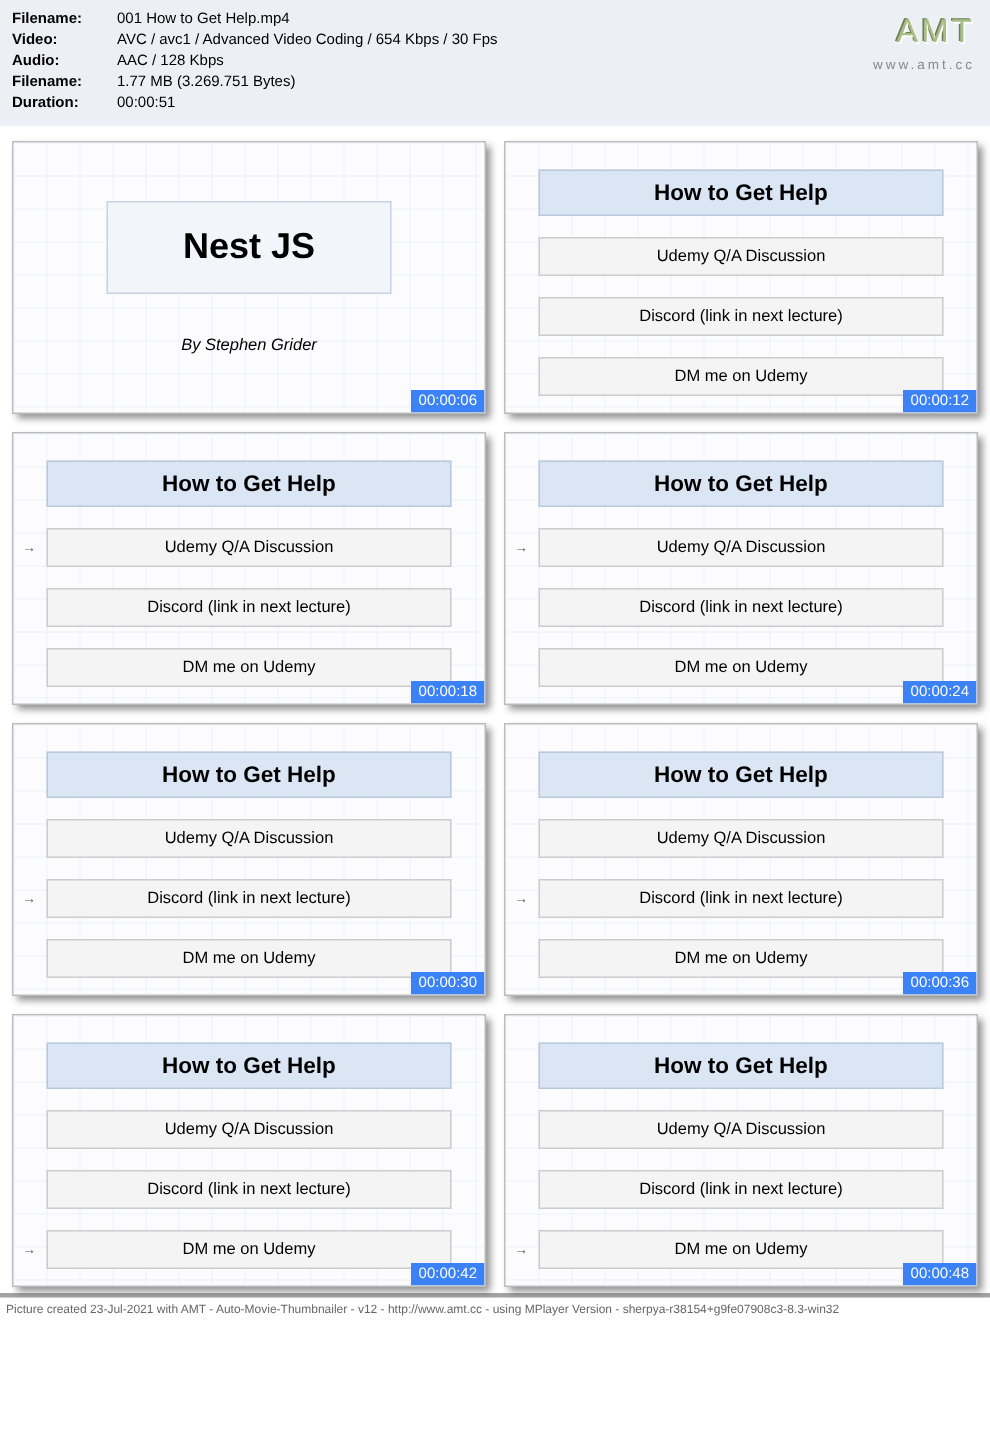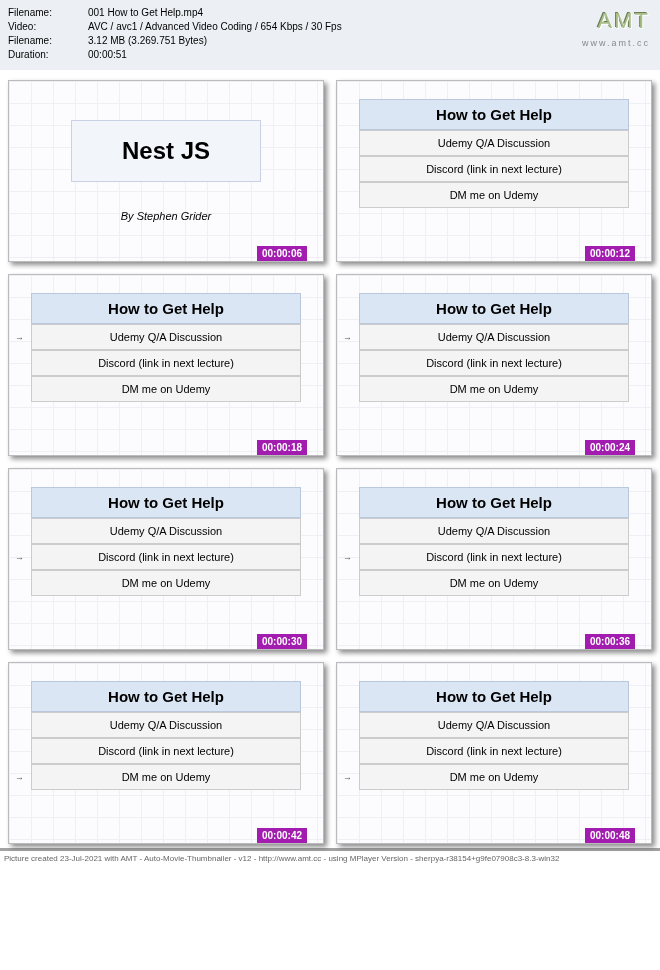--- a/index.html
+++ b/index.html
@@ -8,21 +8,21 @@
   
   .info-block {
     background: #ecf0f4;
     padding: 6px 8px 8px 8px;
     font-size: 10px;
     line-height: 1.4;
     color: #000;
     position: relative;
   }
   .info-row { display: flex; }
-  .info-label { width: 80px; font-weight: normal; }
+  .info-label { width: 70px; font-weight: bold; }
   .info-value { }
   .logo {
     position: absolute;
     top: 6px; right: 10px;
     text-align: right;
   }
   .logo-text {
     font-size: 22px;
     font-weight: normal;
     letter-spacing: 2px;
@@ -58,25 +58,25 @@
     position: absolute;
     inset: 0;
     background-image:
       linear-gradient(#eef0f6 1px, transparent 1px),
       linear-gradient(90deg, #eef0f6 1px, transparent 1px);
     background-size: 22px 22px;
     pointer-events: none;
   }
   .timestamp {
     position: absolute;
-    bottom: 0; right: 16px;
-    background: #a21caf;
+    bottom: 0; right: 0;
+    background: #3b82f6;
     color: #fff;
     font-size: 10px;
-    font-weight: bold;
+    font-weight: normal;
     padding: 2px 5px;
     font-family: Arial, sans-serif;
   }
 
   
   .title-card {
     position: relative;
     display: flex;
     flex-direction: column;
     align-items: center;
@@ -93,21 +93,21 @@
   }
   .author { font-size: 11px; font-style: italic; text-align: center; }
 
   
   .help-slide {
     position: relative;
     height: 100%;
     padding: 18px 22px 0 22px;
     display: flex;
     flex-direction: column;
-    gap: 0;
+    gap: 14px;
   }
   .help-header {
     background: #dbe6f4;
     border: 1px solid #b9c8dc;
     text-align: center;
     font-weight: bold;
     font-size: 15px;
     padding: 6px 0;
   }
   .help-item {
@@ -141,22 +141,26 @@
 <div class="info-block">
   <div class="info-row">
     <div class="info-label">Filename:</div>
     <div class="info-value">001 How to Get Help.mp4</div>
   </div>
   <div class="info-row">
     <div class="info-label">Video:</div>
     <div class="info-value">AVC / avc1 / Advanced Video Coding / 654 Kbps / 30 Fps</div>
   </div>
   <div class="info-row">
+    <div class="info-label">Audio:</div>
+    <div class="info-value">AAC / 128 Kbps</div>
+  </div>
+  <div class="info-row">
     <div class="info-label">Filename:</div>
-    <div class="info-value">3.12 MB (3.269.751 Bytes)</div>
+    <div class="info-value">1.77 MB (3.269.751 Bytes)</div>
   </div>
   <div class="info-row">
     <div class="info-label">Duration:</div>
     <div class="info-value">00:00:51</div>
   </div>
   <div class="logo">
     <div class="logo-text">AMT</div>
     <div class="logo-url">www.amt.cc</div>
   </div>
 </div>

